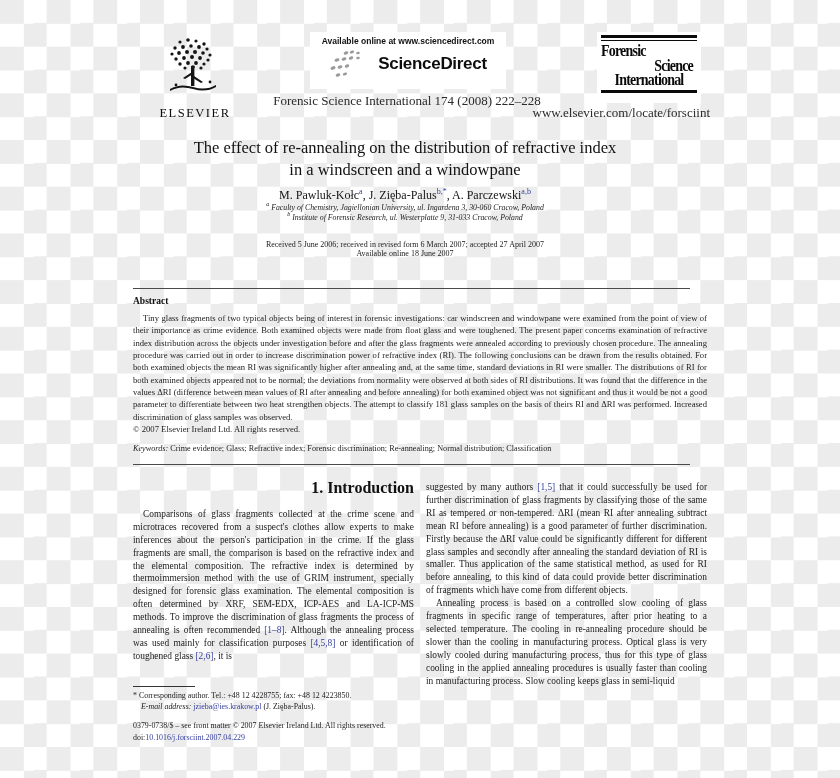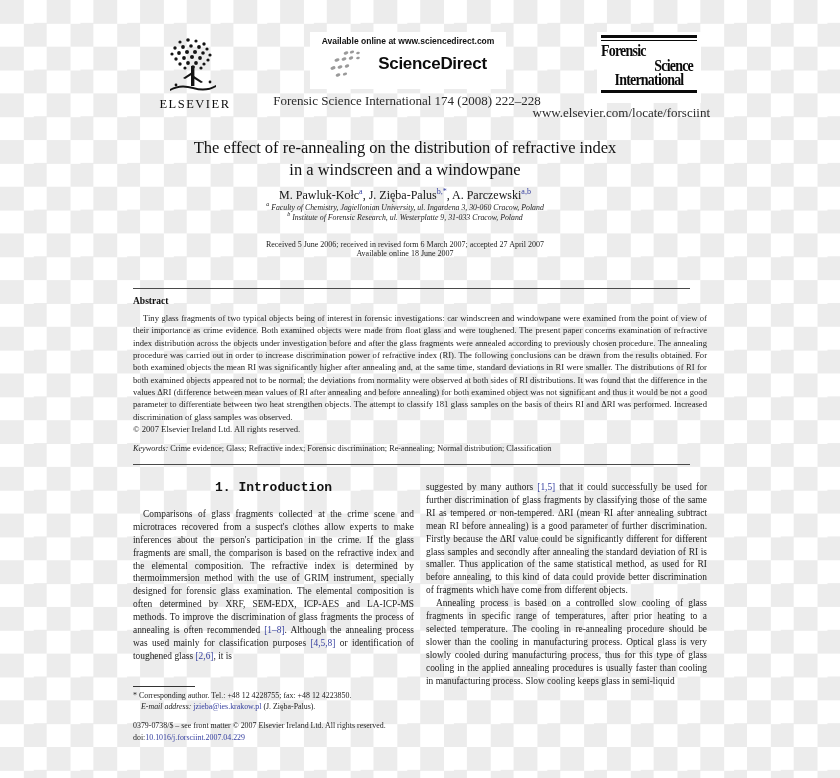--- a/index.html
+++ b/index.html
@@ -9,21 +9,21 @@
     background-size:46.7px 46.7px;
     font-family:"Liberation Serif", serif;color:#1e1e1e;
   }
   .abs{position:absolute;}
   
   .center-logo-box{left:310px;top:32px;width:196px;height:57px;background:#fff;text-align:center;}
   .avail{font-family:"Liberation Sans",sans-serif;font-weight:bold;font-size:8.5px;color:#111;margin-top:4px;}
   .sd-row{display:flex;align-items:center;justify-content:center;gap:11px;margin-top:3px;}
   .sd-text{font-family:"Liberation Sans",sans-serif;font-weight:bold;font-size:17px;color:#0d0d0d;letter-spacing:-0.3px;}
   .elsevier-logo{left:150px;top:36px;width:90px;text-align:center;}
-  .elsevier-word{font-size:12.5px;letter-spacing:1.5px;color:#0d0d0d;margin-top:3px;}
+  .elsevier-word{font-size:12.5px;letter-spacing:1.5px;color:#0d0d0d;margin-top:12px;}
   .journal-line{left:120px;top:93px;width:574px;text-align:center;font-size:13px;color:#2a2a2a;}
   .fsi-box{left:597px;top:32px;width:104px;height:71px;background:#fff;box-sizing:border-box;padding:0 4px;}
   .fsi-bar1{height:3px;background:#0a0a0a;margin-top:3px;}
   .fsi-bar2{height:1.5px;background:#0a0a0a;margin-top:1.5px;}
   .fsi-text{font-weight:bold;font-size:14px;line-height:14.5px;color:#0a0a0a;letter-spacing:-0.8px;transform:scaleY(1.12);transform-origin:top;}
   .fsi-l1{text-align:left;margin-top:3px;}
   .fsi-l2{text-align:right;padding-right:4px;}
   .fsi-l3{text-align:center;}
   .fsi-bar3{height:3.5px;background:#0a0a0a;margin-top:2px;}
   .journal-url{left:520px;top:105px;width:190px;text-align:right;font-size:13px;color:#2a2a2a;}
@@ -45,21 +45,21 @@
   .abstract-head{left:133px;top:296px;font-size:9.5px;font-weight:bold;color:#111;}
   .abstract-body{left:133px;top:312px;width:574px;font-size:8.65px;line-height:12.35px;text-align:justify;color:#1d1d1d;}
   .abstract-body .p{text-indent:10px;}
   .keywords{left:133px;top:444px;width:574px;font-size:8.2px;color:#1d1d1d;}
   .kw-label{font-style:italic;}
   .rule-kw-bottom{left:133px;top:464px;width:557px;}
   
   .col{width:281px;font-size:9.4px;line-height:12.9px;text-align:justify;color:#1c1c1c;}
   .col-left{left:133px;top:482px;}
   .col-right{left:426px;top:481px;}
-  .sec-head{font-size:13px;font-weight:bold;text-align:center;color:#111;font-family:Liberation Mono, monospace;}
+  .sec-head{font-size:16px;font-weight:bold;text-align:right;color:#111;}
   .col p{margin:0;}
   .col .first{margin-top:13px;}
   .indent{text-indent:10px;}
   
   .fn-rule{left:133px;top:686px;width:62px;background:#333;}
   .footnote{left:133px;top:691px;width:300px;font-size:7.9px;line-height:10.5px;color:#222;}
   .fn2{margin-left:8px;}
   .em-label{font-style:italic;}
   .bottom-block{left:133px;top:720px;width:574px;font-size:7.9px;line-height:11.5px;color:#222;}
   svg{display:block;}

